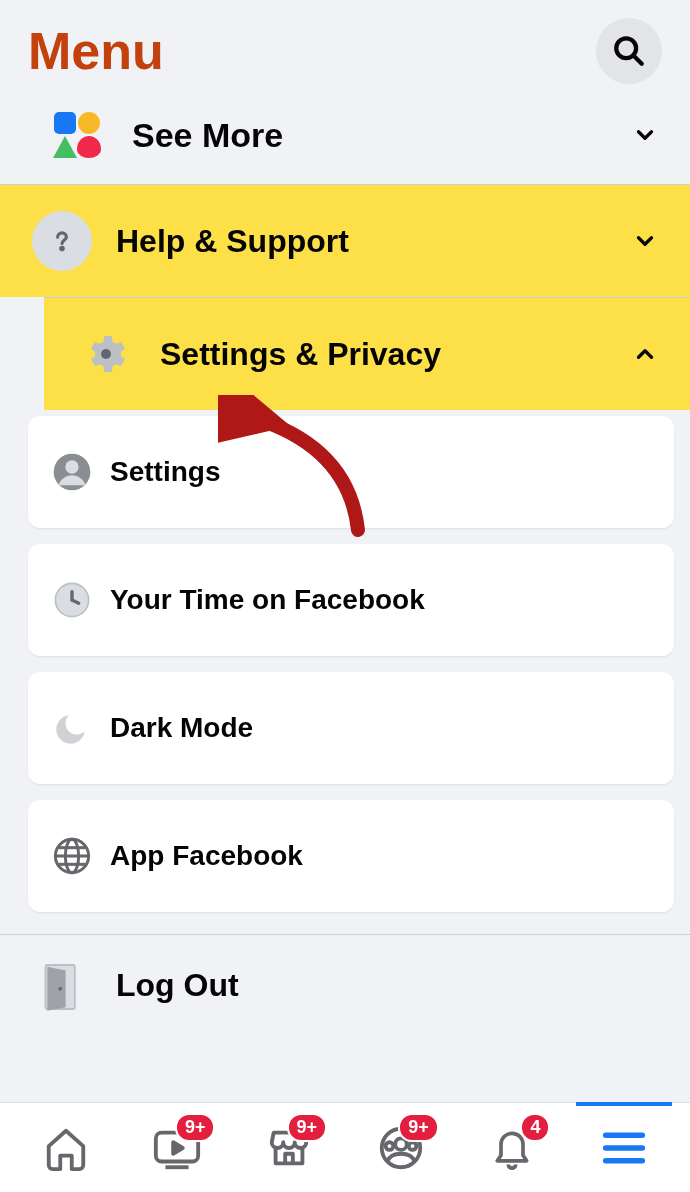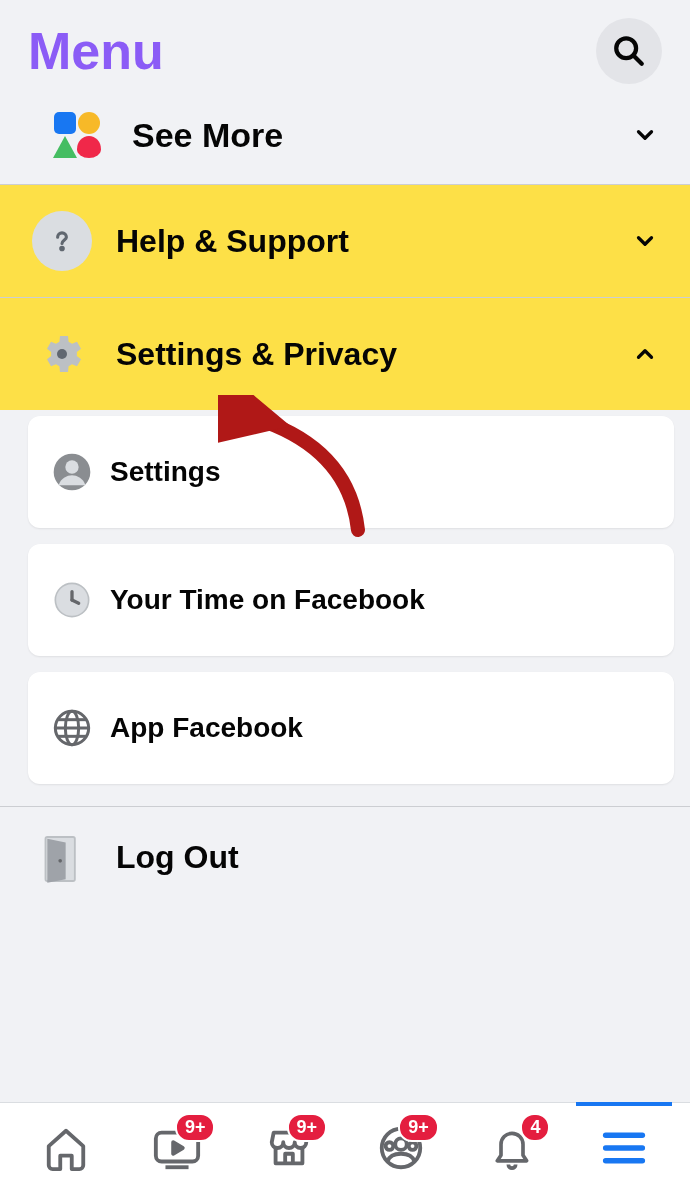--- a/index.html
+++ b/index.html
@@ -13,21 +13,21 @@
     }
     .header {
       display: flex;
       align-items: center;
       justify-content: space-between;
       padding: 18px 28px 10px 28px;
     }
     .header-title {
       font-size: 52px;
       font-weight: 900;
-      color: #8b5cf6;
+      color: #c2410c;
     }
     .search-btn {
       width: 66px;
       height: 66px;
       border-radius: 50%;
       background: #e3e4e8;
       display: flex;
       align-items: center;
       justify-content: center;
     }
@@ -205,21 +205,21 @@
       <path d="M8.5 9a3.5 3.5 0 117 0c0 2-3.5 2.5-3.5 5"></path>
         <circle cx="12" cy="18" r="1" fill="#606770"></circle>
     </svg>
   </div>
   <div class="section-label">Help &amp; Support</div>
   <svg class="chevron" viewBox="0 0 24 24" fill="none" stroke="#050505" stroke-width="3" stroke-linecap="round" stroke-linejoin="round">
       <polyline points="6 9 12 15 18 9"></polyline>
     </svg>
 </div>
 
-<div class="section-row" style="border-bottom: none;">
+<div class="section-row" style="border-bottom: none; margin-left: 44px;">
   <div class="section-icon" style="background: transparent;">
     <svg width="48" height="48" viewBox="0 0 24 24" fill="#bcc0c4">
       <path d="M12 8a4 4 0 100 8 4 4 0 000-8z" fill="#65676b"></path>
       <path d="M19.4 13a7.5 7.5 0 000-2l2.1-1.6-2-3.5-2.5 1a7.5 7.5 0 00-1.7-1L15 3h-4l-.3 2.9a7.5 7.5 0 00-1.7 1l-2.5-1-2 3.5L6.6 11a7.5 7.5 0 000 2l-2.1 1.6 2 3.5 2.5-1a7.5 7.5 0 001.7 1L11 21h4l.3-2.9a7.5 7.5 0 001.7-1l2.5 1 2-3.5L19.4 13z" fill="#bcc0c4"></path>
       <circle cx="12" cy="12" r="2.5" fill="#606770"></circle>
     </svg>
   </div>
   <div class="section-label">Settings &amp; Privacy</div>
   <svg class="chevron" viewBox="0 0 24 24" fill="none" stroke="#050505" stroke-width="3" stroke-linecap="round" stroke-linejoin="round">
       <polyline points="6 15 12 9 18 15"></polyline>
@@ -244,20 +244,28 @@
       <svg width="40" height="40" viewBox="0 0 24 24">
           <circle cx="12" cy="12" r="10" fill="#dadde1"></circle>
           <circle cx="12" cy="12" r="10" fill="none" stroke="#bcc0c4" stroke-width="1"></circle>
           <line x1="12" y1="12" x2="12" y2="7" stroke="#65676b" stroke-width="2" stroke-linecap="round"></line>
           <line x1="12" y1="12" x2="16" y2="14" stroke="#65676b" stroke-width="2" stroke-linecap="round"></line>
         </svg>
     </div>
     <div class="sub-label">Your Time on Facebook</div>
   </div>
 
+  <div class="sub-item">
+    <div class="sub-icon">
+      <svg width="38" height="38" viewBox="0 0 24 24">
+          <path d="M20 14A9 9 0 1110 4a7 7 0 0010 10z" fill="#d0d2d6"></path>
+        </svg>
+    </div>
+    <div class="sub-label">Dark Mode</div>
+  </div>
 
   <div class="sub-item">
     <div class="sub-icon">
       <svg width="40" height="40" viewBox="0 0 24 24" fill="none" stroke="#65676b" stroke-width="1.8">
           <circle cx="12" cy="12" r="10"></circle>
           <ellipse cx="12" cy="12" rx="4" ry="10"></ellipse>
           <line x1="2" y1="12" x2="22" y2="12"></line>
           <line x1="3.5" y1="7" x2="20.5" y2="7"></line>
           <line x1="3.5" y1="17" x2="20.5" y2="17"></line>
         </svg>

